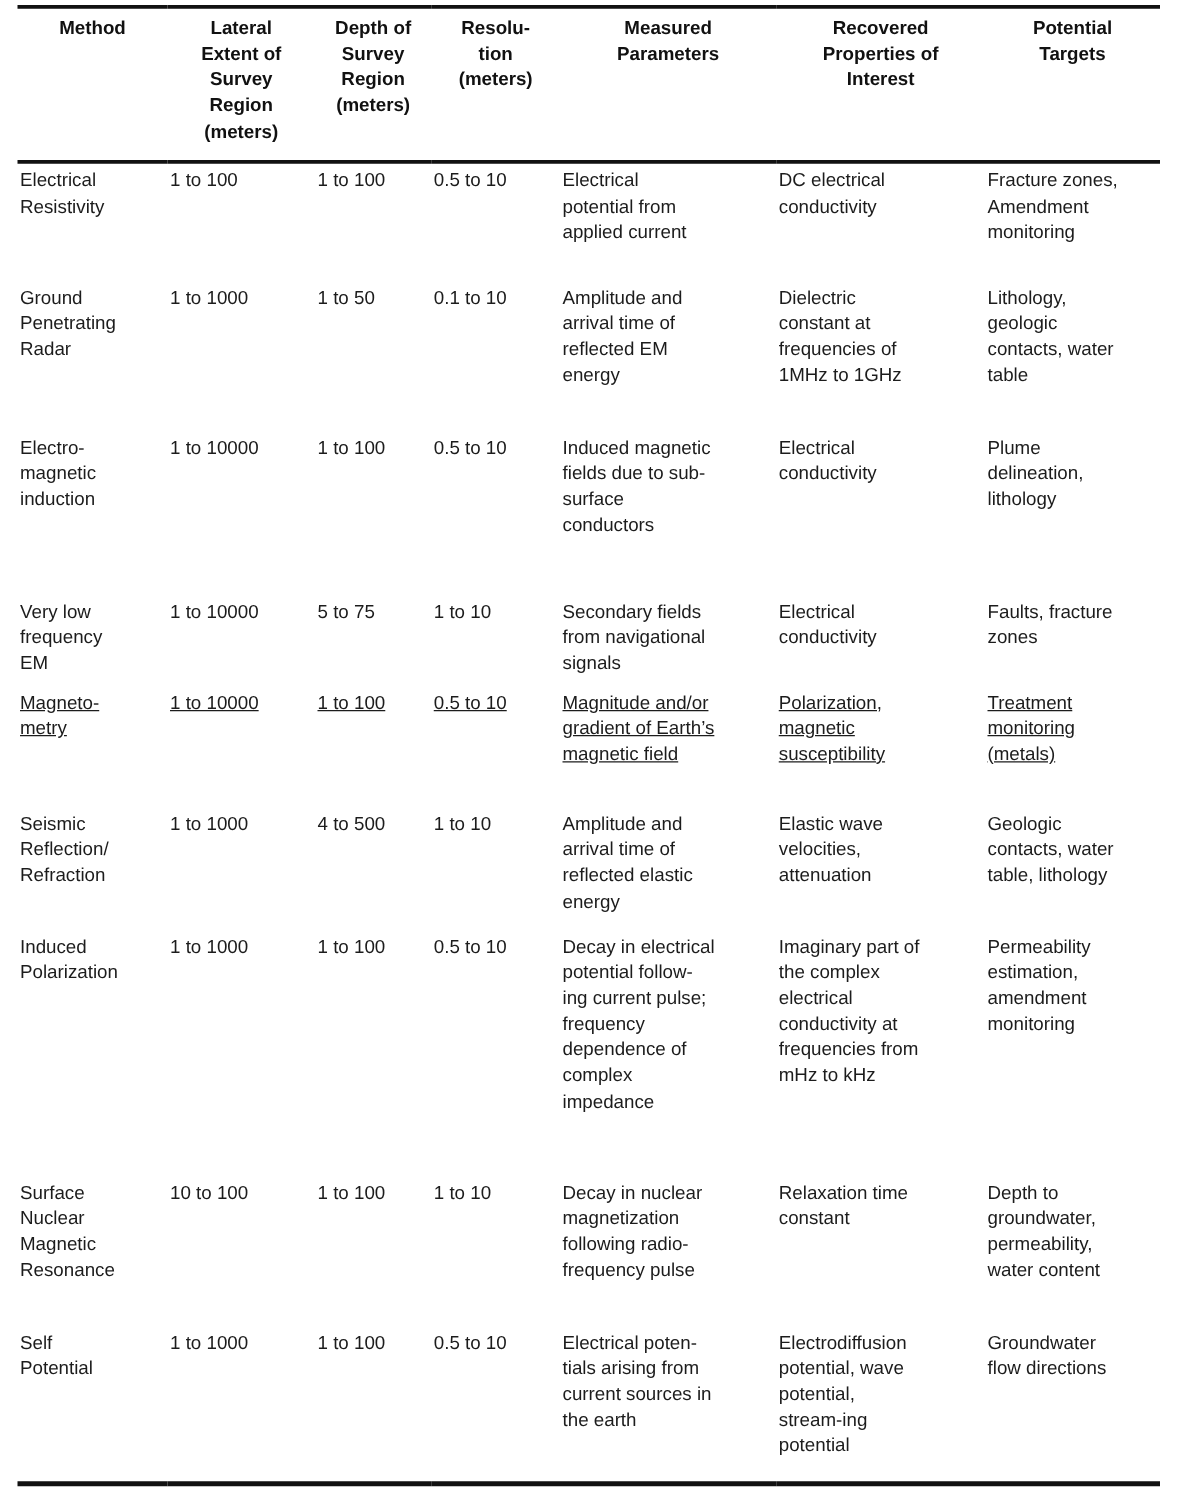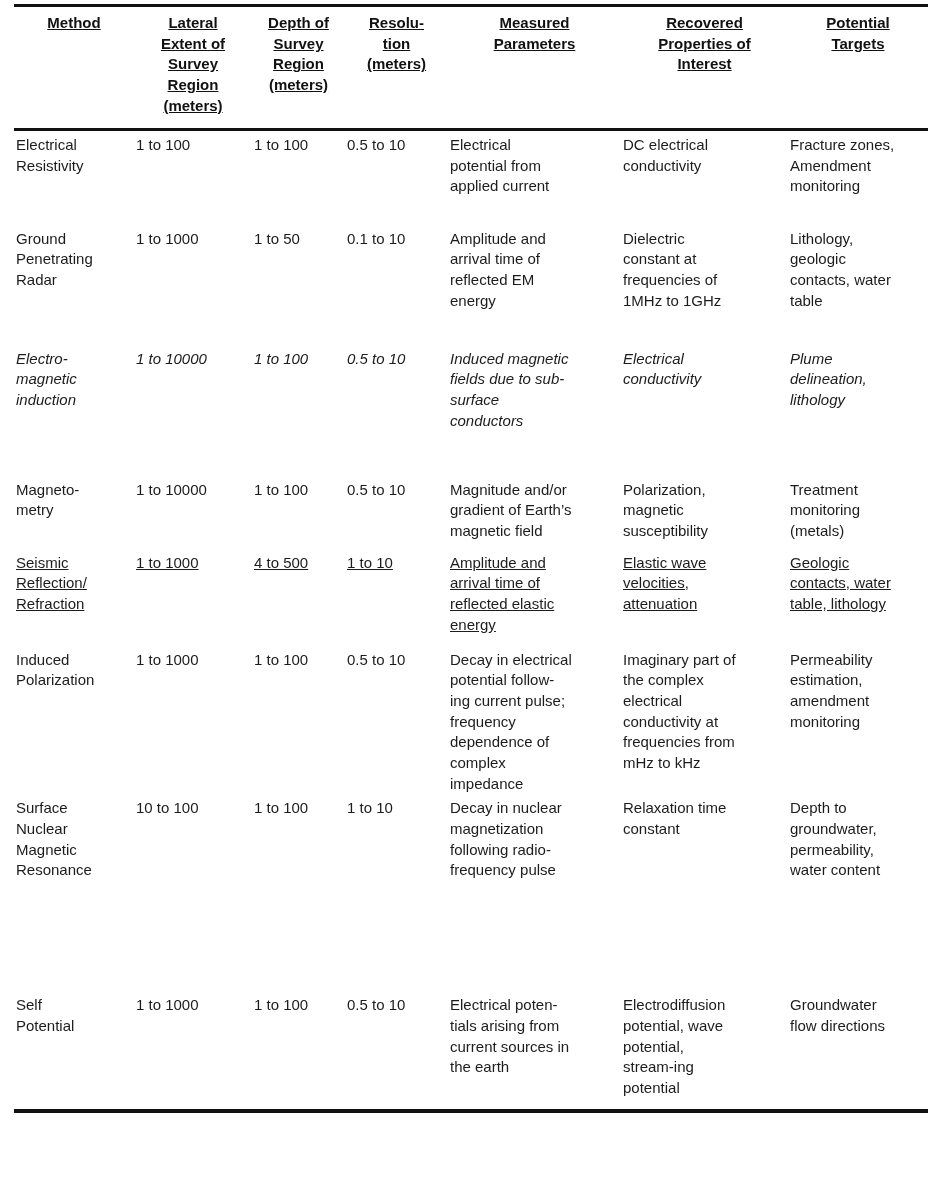--- a/index.html
+++ b/index.html
@@ -29,35 +29,34 @@
   th {
     font-size: 15px;
     line-height: 1.38;
     font-weight: bold;
     color: #111111;
     text-align: center;
     vertical-align: top;
     padding: 6px 4px 0 4px;
     white-space: pre-line;
     border-bottom: 3px solid #111111;
-    text-decoration: underline;
   }
   td {
     font-size: 15px;
     line-height: 1.38;
     text-align: left;
     vertical-align: top;
     padding: 4px 6px 0 2px;
     white-space: pre-line;
     overflow-wrap: break-word;
   }
   
   tbody tr:nth-child(1) { height: 95px; }
   tbody tr:nth-child(2) { height: 120px; }
-  tbody tr:nth-child(3) { height: 131px; font-style: italic; }
+  tbody tr:nth-child(3) { height: 131px; }
   tbody tr:nth-child(4) { height: 73px; }
   tbody tr:nth-child(5) { height: 97px; text-decoration: underline; }
   tbody tr:nth-child(6) { height: 98px; }
   tbody tr:nth-child(7) { height: 197px; }
   tbody tr:nth-child(8) { height: 120px; }
   tbody tr:nth-child(9) { height: 126px; }
 </style>
 </head>
 <body>
 
@@ -143,20 +142,35 @@
 fields due to sub-
 surface
 conductors</td>
           <td>Electrical
 conductivity</td>
           <td>Plume
 delineation,
 lithology</td>
         </tr>
         <tr>
+          <td>Very low
+frequency
+EM</td>
+          <td>1 to 10000</td>
+          <td>5 to 75</td>
+          <td>1 to 10</td>
+          <td>Secondary fields
+from navigational
+signals</td>
+          <td>Electrical
+conductivity</td>
+          <td>Faults, fracture
+zones</td>
+        </tr>
+        <tr>
           <td>Magneto-
 metry</td>
           <td>1 to 10000</td>
           <td>1 to 100</td>
           <td>0.5 to 10</td>
           <td>Magnitude and/or
 gradient of Earth’s
 magnetic field</td>
           <td>Polarization,
 magnetic

